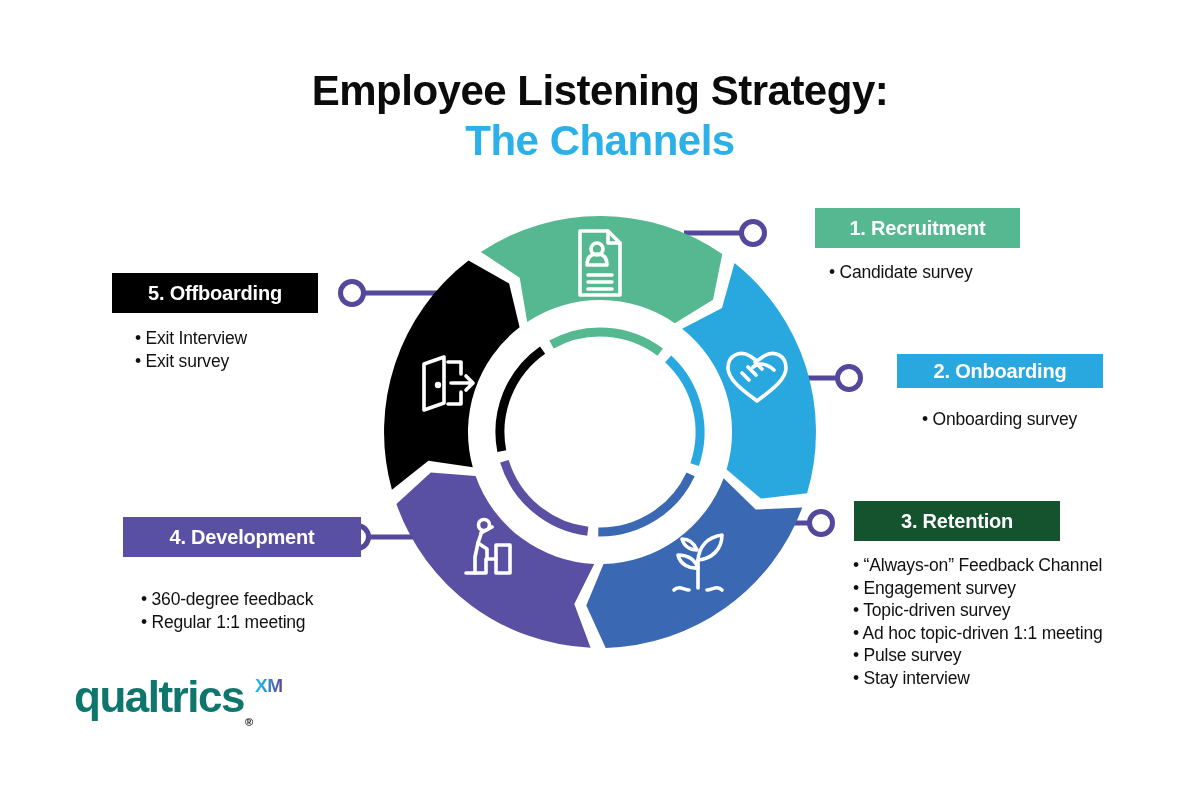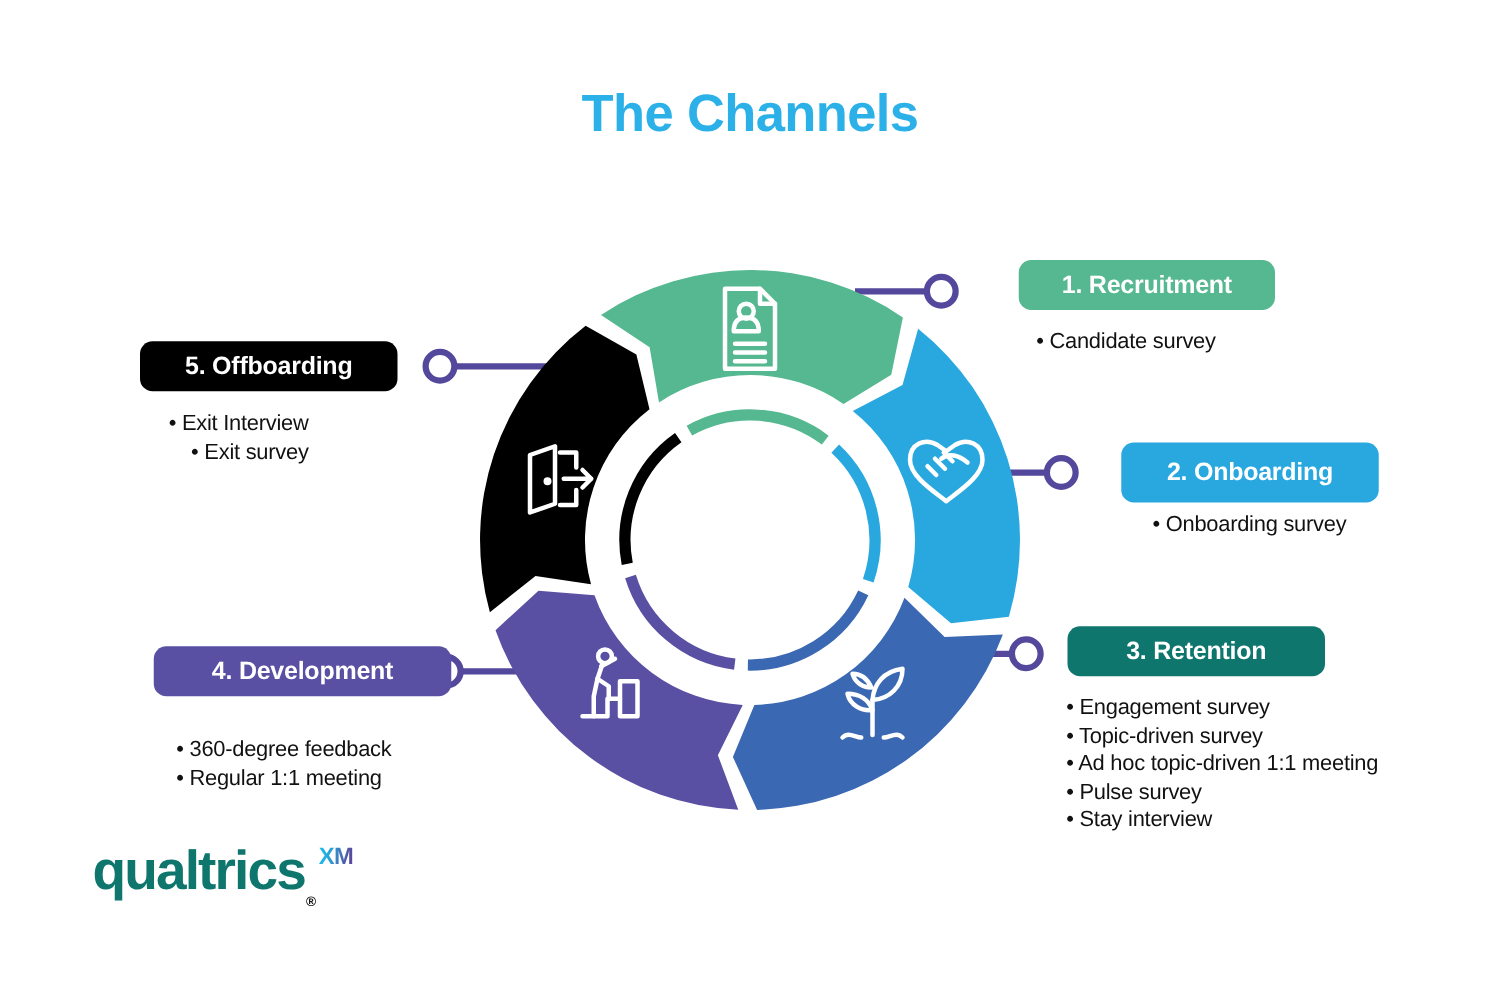--- a/index.html
+++ b/index.html
@@ -10,55 +10,56 @@
   .abs{position:absolute;}
   
   #title{left:0;top:66px;width:1200px;text-align:center;line-height:1.18;}
   #title .t1{font-size:42px;font-weight:bold;letter-spacing:-0.5px;color:#0b0b0b;}
   #title .t2{font-size:42px;font-weight:bold;letter-spacing:-0.5px;color:#2BB1E8;}
   
   #wheel{left:0;top:0;width:1200px;height:800px;}
   
   .pill{
     color:#ffffff;font-weight:bold;font-size:20px;letter-spacing:-0.2px;
-    border-radius:10px;display:flex;align-items:center;justify-content:center;
+    border-radius:0;display:flex;align-items:center;justify-content:center;
     box-sizing:border-box;
   }
   .bullets{
     list-style:none;margin:0;padding:0;
     font-size:17.5px;font-weight:normal;color:#111111;line-height:22.5px;
     letter-spacing:-0.2px;white-space:nowrap;
   }
   
   #pill-recruitment{left:815px;top:208px;width:205px;height:40px;}
   #items-recruitment{left:829px;top:261px;}
-  #pill-onboarding{left:897px;top:354px;width:206px;height:48px;}
+  #pill-onboarding{left:897px;top:354px;width:206px;height:34px;}
   #items-onboarding{left:922px;top:408px;}
   #pill-retention{left:854px;top:501px;width:206px;height:40px;}
   #items-retention{left:853px;top:554px;}
   #pill-development{left:123px;top:517px;width:238px;height:40px;}
   #items-development{left:141px;top:570px;margin-top:18px;}
   #pill-offboarding{left:112px;top:273px;width:206px;height:40px;}
-  #items-offboarding{left:135px;top:327px;text-align:right;}
+  #items-offboarding{left:135px;top:327px;}
   
   #logo{left:74px;top:672px;height:60px;}
   #logo .q{font-size:44px;font-weight:bold;letter-spacing:-1.5px;color:#0f766e;}
   #logo .reg{font-size:11px;font-weight:bold;color:#121212;vertical-align:-14px;margin-left:1px;}
   #logo .xm{
     font-size:19px;font-weight:bold;letter-spacing:-0.5px;vertical-align:20px;margin-left:2px;
     background:linear-gradient(100deg,#1FB4E5 20%,#584CA0 85%);
     -webkit-background-clip:text;background-clip:text;color:transparent;
   }
 </style>
 </head>
 <body>
 
 <div id="canvas">
 
   <div class="abs" id="title">
+    <div class="t1">Employee Listening Strategy:</div>
     <div class="t2">The Channels</div>
   </div>
 
   <svg class="abs" id="wheel" viewBox="0 0 1200 800">
 
     <g fill="none" stroke-width="5">
       <line x1="684" y1="233" x2="742" y2="233" stroke="#53489B"></line>
       <circle cx="753" cy="233" r="11.5" fill="#ffffff" stroke="#53489B"></circle>
       <line x1="798" y1="378" x2="837" y2="378" stroke="#53489B"></line>
       <circle cx="849" cy="378" r="11.5" fill="#ffffff" stroke="#53489B"></circle>
@@ -135,22 +136,23 @@
   </div>
 
   <div>
     <div class="abs pill" id="pill-onboarding" style="background: rgb(41, 168, 224);">2. Onboarding</div>
     <ul class="abs bullets" id="items-onboarding">
         <li>• Onboarding survey</li>
       </ul>
   </div>
 
   <div>
-    <div class="abs pill" id="pill-retention" style="background: #0f766e;">3. Retention</div>
+    <div class="abs pill" id="pill-retention" style="background: #14532d;">3. Retention</div>
     <ul class="abs bullets" id="items-retention">
+        <li>• “Always-on” Feedback Channel</li>
         <li>• Engagement survey</li>
         <li>• Topic-driven survey</li>
         <li>• Ad hoc topic-driven 1:1 meeting</li>
         <li>• Pulse survey</li>
         <li>• Stay interview</li>
       </ul>
   </div>
 
   <div>
     <div class="abs pill" id="pill-development" style="background: rgb(90, 80, 163);">4. Development</div>

